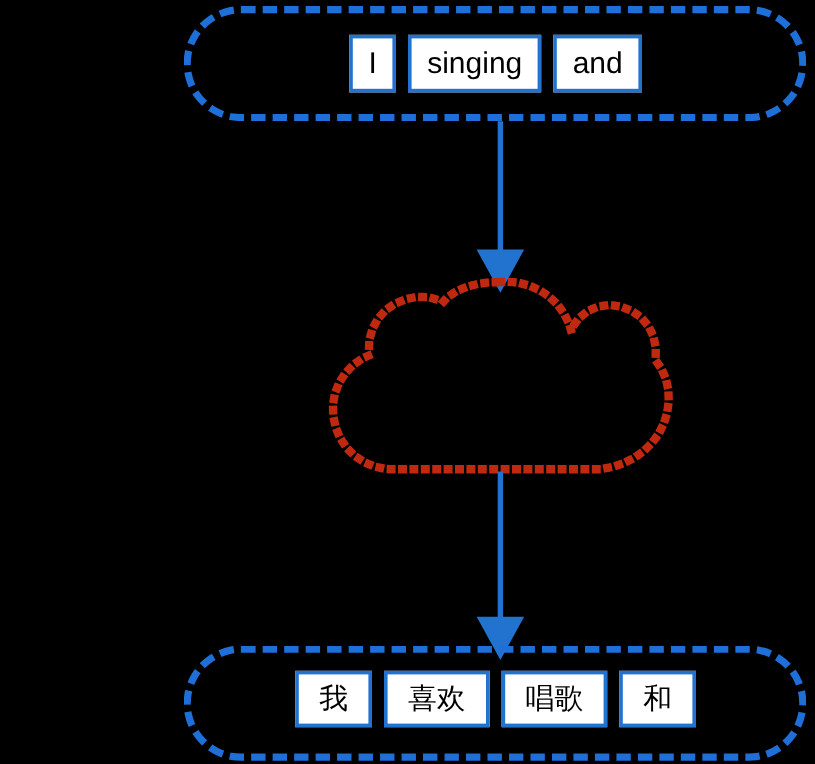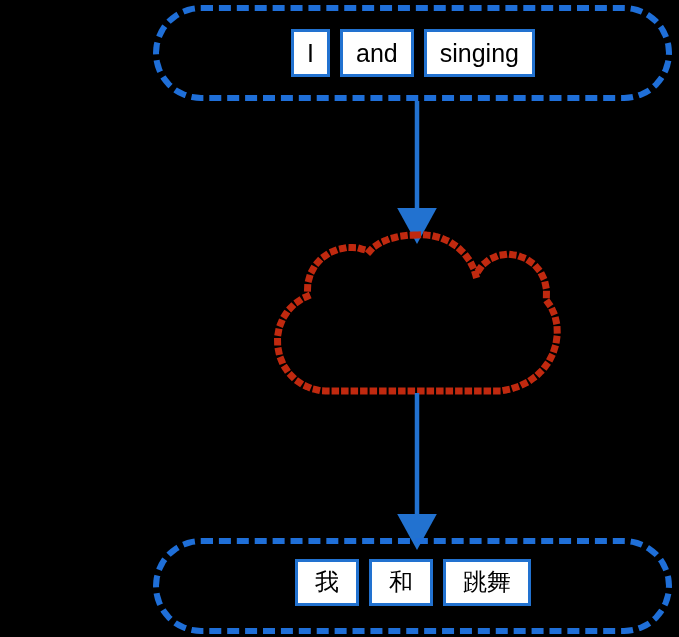--- a/index.html
+++ b/index.html
@@ -118,24 +118,25 @@
              C 305 276, 317 256, 337 250
              C 348 246, 360 247, 369 252
              C 378 241, 396 235, 417 235 Z" fill="none" stroke="#c0290f" stroke-width="7" stroke-linecap="square" stroke-dasharray="0.5 9"></path>
 
     <line x1="417" y1="393" x2="417" y2="532" stroke="#2272d0" stroke-width="4.5" marker-end="url(#arrowhead-blue)"></line>
   </svg>
 
   <div id="source-group" class="sentence-group"></div>
   <div id="source-row" class="token-row">
     <div class="token">I</div>
+    <div class="token">singing</div>
     <div class="token">and</div>
-    <div class="token">singing</div>
   </div>
 
   <div id="target-group" class="sentence-group"></div>
   <div id="target-row" class="token-row">
     <div class="token">我</div>
+    <div class="token">喜欢</div>
+    <div class="token">唱歌</div>
     <div class="token">和</div>
-    <div class="token">跳舞</div>
   </div>
 
 </div>
 
 </body></html>

